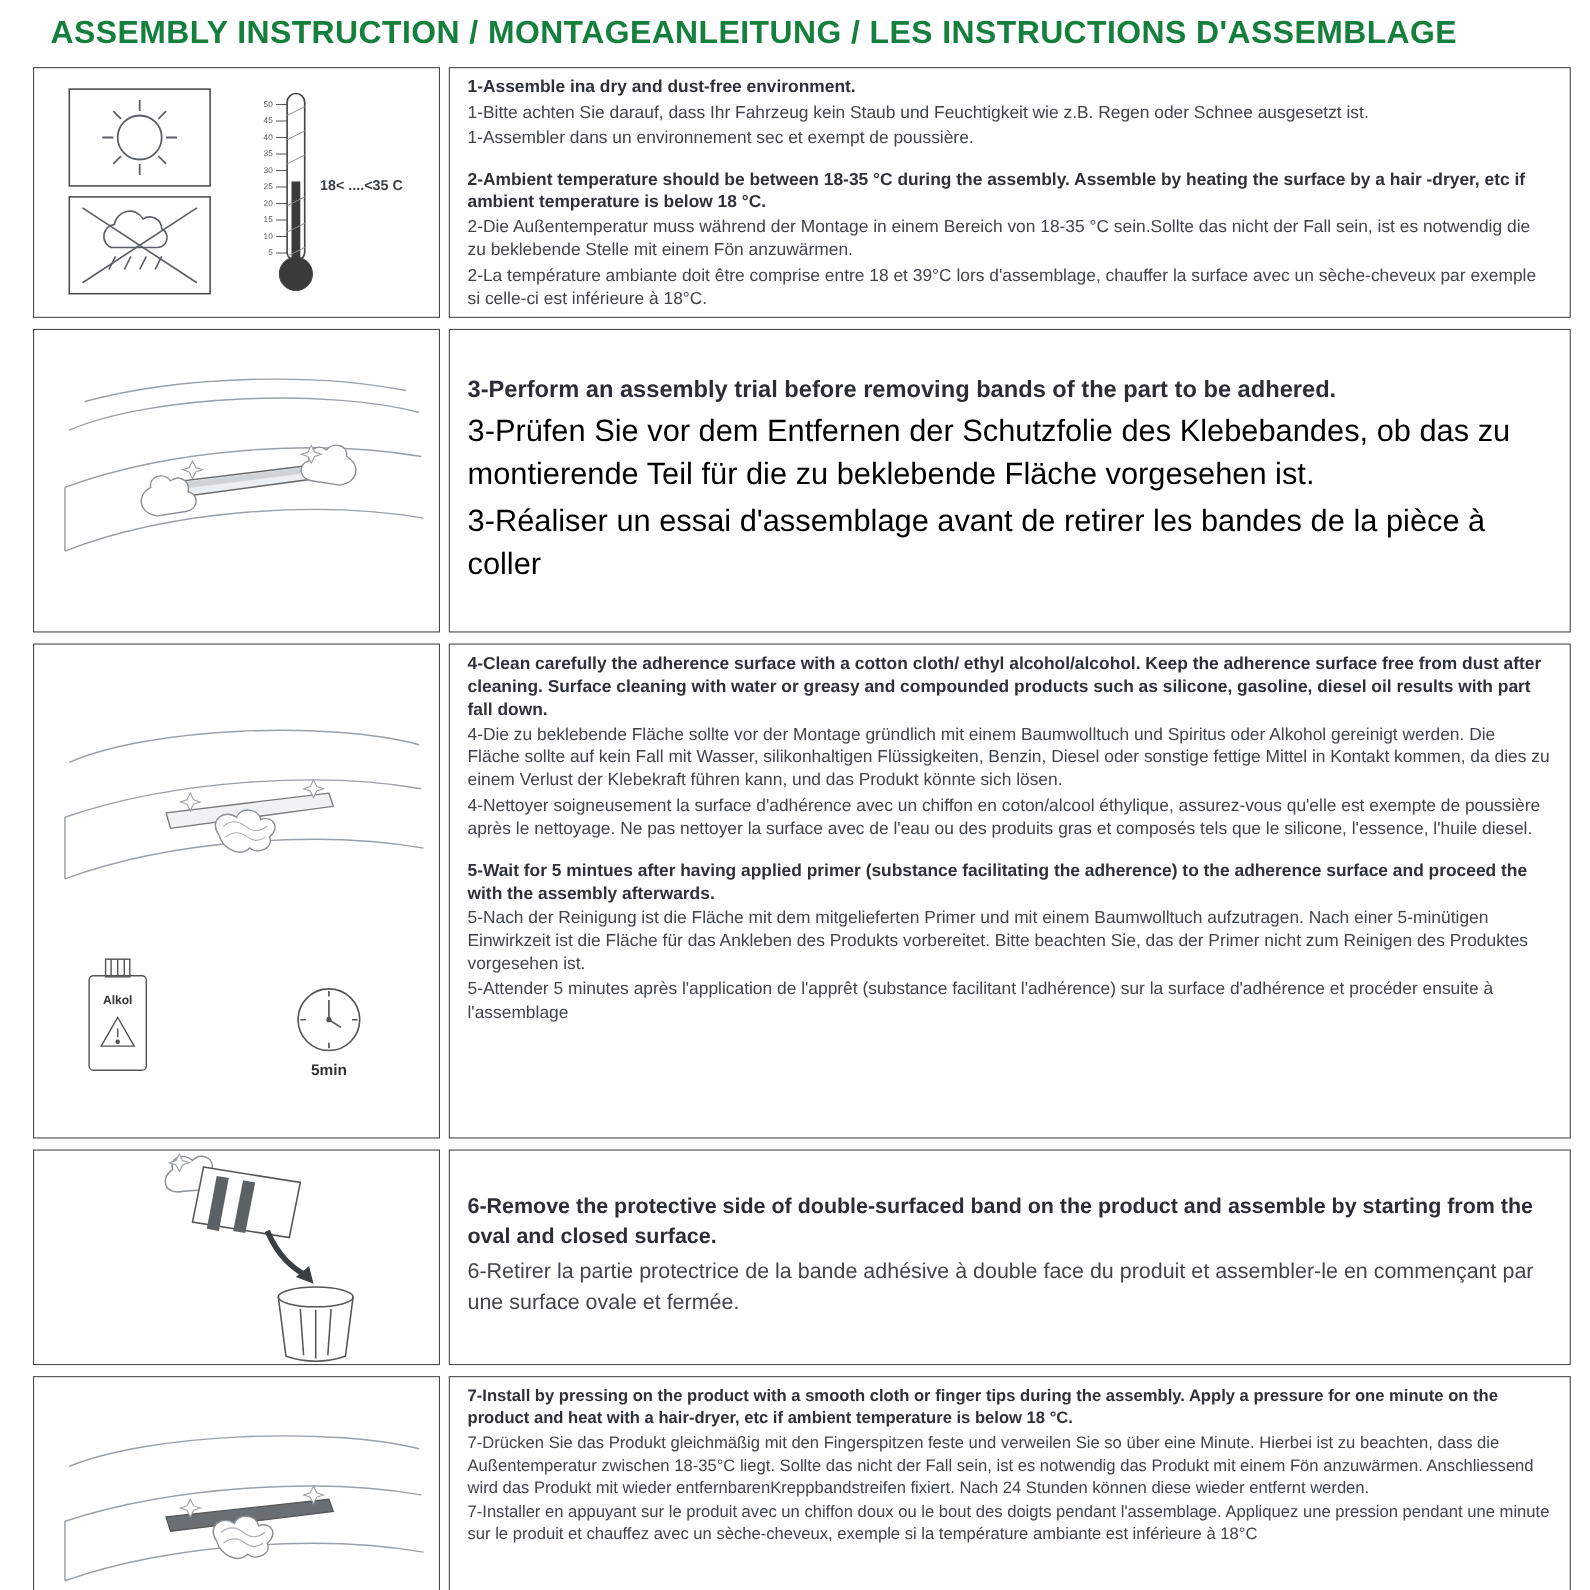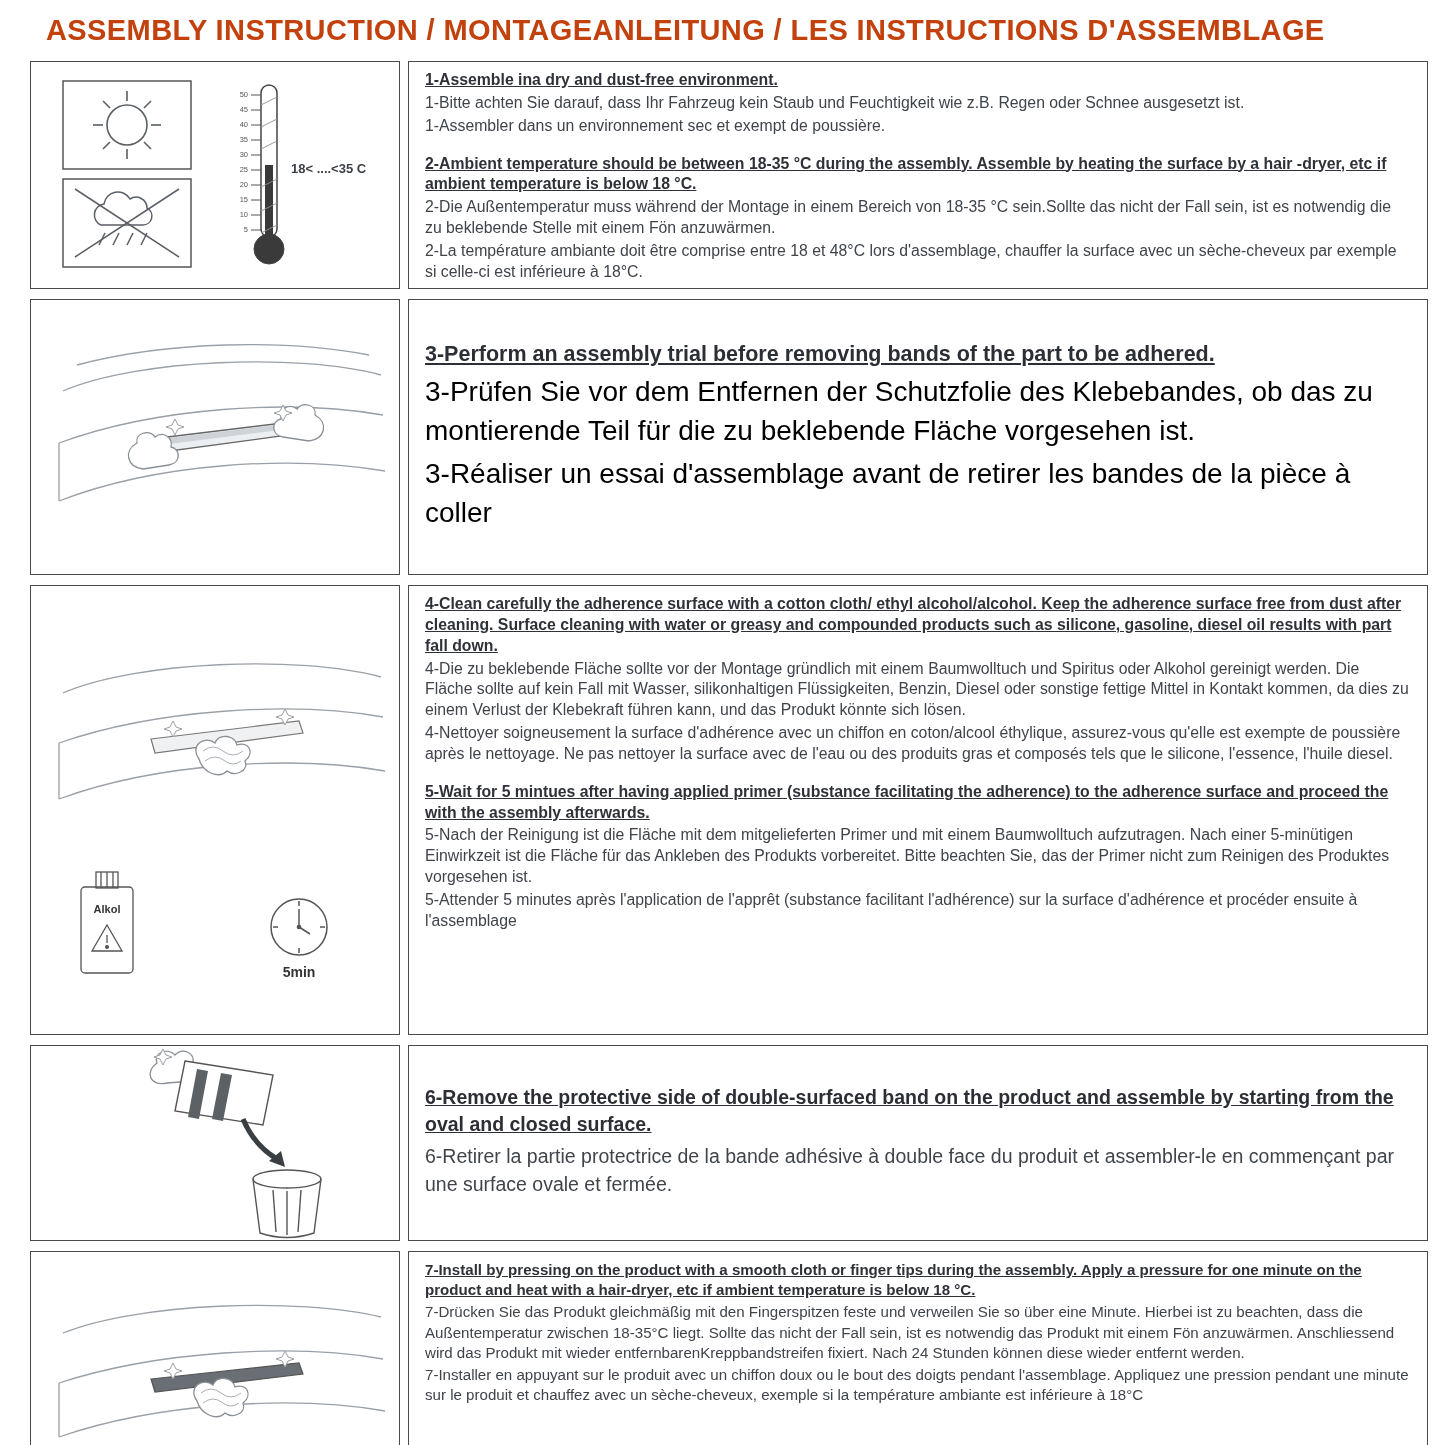--- a/index.html
+++ b/index.html
@@ -1,24 +1,24 @@
 <!DOCTYPE html>
 <html><head>
 <meta charset="utf-8">
 <style>
   html,body{margin:0;padding:0;background:#fff;}
   body{width:1445px;font-family:"Liberation Sans",sans-serif;color:#3f444b;}
   .page{box-sizing:border-box;width:1445px;padding:8px 17px 4px 30px;}
-  .title{color:#c2410c;font-size:29px;font-weight:800;letter-spacing:.4px;margin:6px 0 14px 16px;}
+  .title{color:#15803d;font-size:29px;font-weight:800;letter-spacing:.4px;margin:6px 0 14px 16px;}
   .row{display:flex;gap:8px;margin-bottom:10px;}
   .illus{flex:0 0 370px;width:370px;border:1.5px solid #4a4a4a;box-sizing:border-box;
          display:flex;align-items:center;justify-content:flex-end;background:#fff;overflow:hidden;}
   .text{flex:1;border:1.5px solid #4a4a4a;box-sizing:border-box;padding:8px 16px;background:#fff;}
   .text p{margin:0 0 2px 0;}
-  .b{font-weight:700;color:#2e3238;text-decoration:underline;}
+  .b{font-weight:700;color:#2e3238;}
   .gap{height:15px;}
   .h1{height:228px}.h2{height:276px}.h3{height:450px}.h4{height:196px}.h5{height:256px}
   .r1 p,.r3 p{font-size:15.8px;line-height:1.32;}
   .r5 p{font-size:15.1px;line-height:1.34;}
   .r2{display:flex;flex-direction:column;justify-content:center;}
   .r2 p{font-size:28px;line-height:1.4;margin-bottom:3px;color:#000000;}
   .r2 p.b{font-size:21.5px;color:#2b2f35;}
   .r4{display:flex;flex-direction:column;justify-content:center;}
   .r4 p{font-size:19.5px;line-height:1.42;margin-bottom:4px;color:#40454c;}
   .r4 p.b{color:#2b2f35;}
@@ -102,21 +102,21 @@
         </g>
       </svg>
     </div>
     <div class="text r1 h1">
       <p class="b">1-Assemble ina dry and dust-free environment.</p>
       <p>1-Bitte achten Sie darauf, dass Ihr Fahrzeug kein Staub und Feuchtigkeit wie z.B. Regen oder Schnee ausgesetzt ist.</p>
       <p>1-Assembler dans un environnement sec et exempt de poussière.</p>
       <div class="gap"></div>
       <p class="b">2-Ambient temperature should be between 18-35 °C  during the assembly. Assemble by heating the surface by a hair -dryer, etc if ambient temperature is below 18 °C.</p>
       <p>2-Die Außentemperatur muss während der Montage in einem Bereich von 18-35 °C  sein.Sollte das nicht der Fall sein, ist es notwendig die zu beklebende Stelle mit einem Fön anzuwärmen.</p>
-      <p>2-La température ambiante doit être comprise entre 18 et 48°C lors d'assemblage, chauffer la surface avec un sèche-cheveux par exemple si celle-ci est inférieure à 18°C.</p>
+      <p>2-La température ambiante doit être comprise entre 18 et 39°C lors d'assemblage, chauffer la surface avec un sèche-cheveux par exemple si celle-ci est inférieure à 18°C.</p>
     </div>
   </section>
 
   <section class="row">
     <div class="illus h2">
       <svg width="352" height="212" viewBox="0 0 352 212">
         <g stroke="#9aa0a7" fill="none" stroke-width="1.3">
           <path d="M30,34 C120,10 240,8 322,24"></path>
           <path d="M16,60 C90,28 252,22 334,44"></path>
           <path d="M12,112 C110,76 244,68 336,84"></path>

